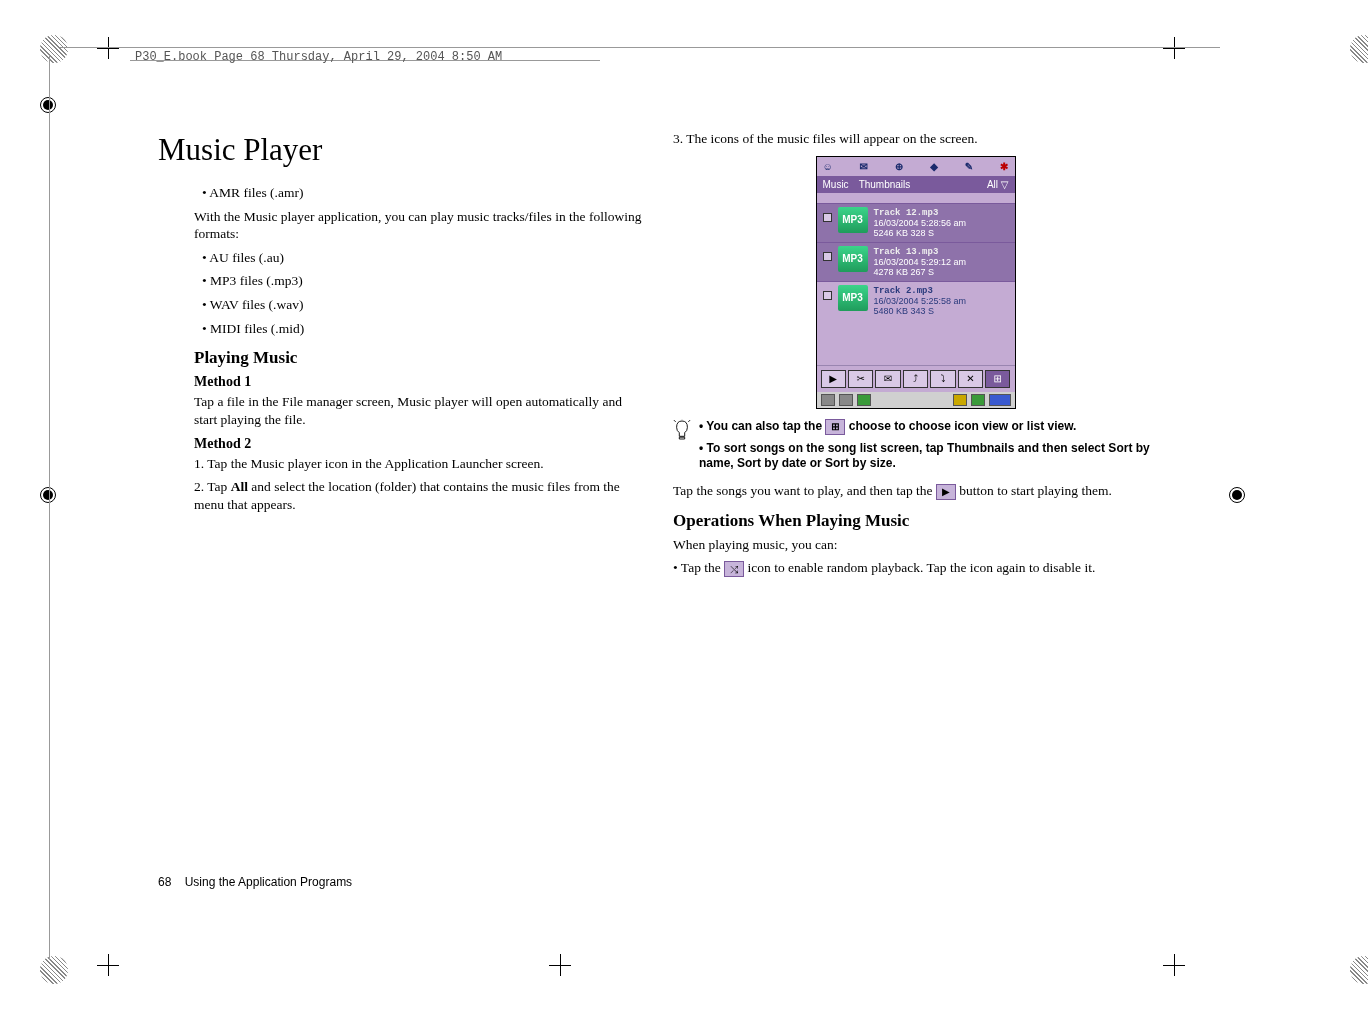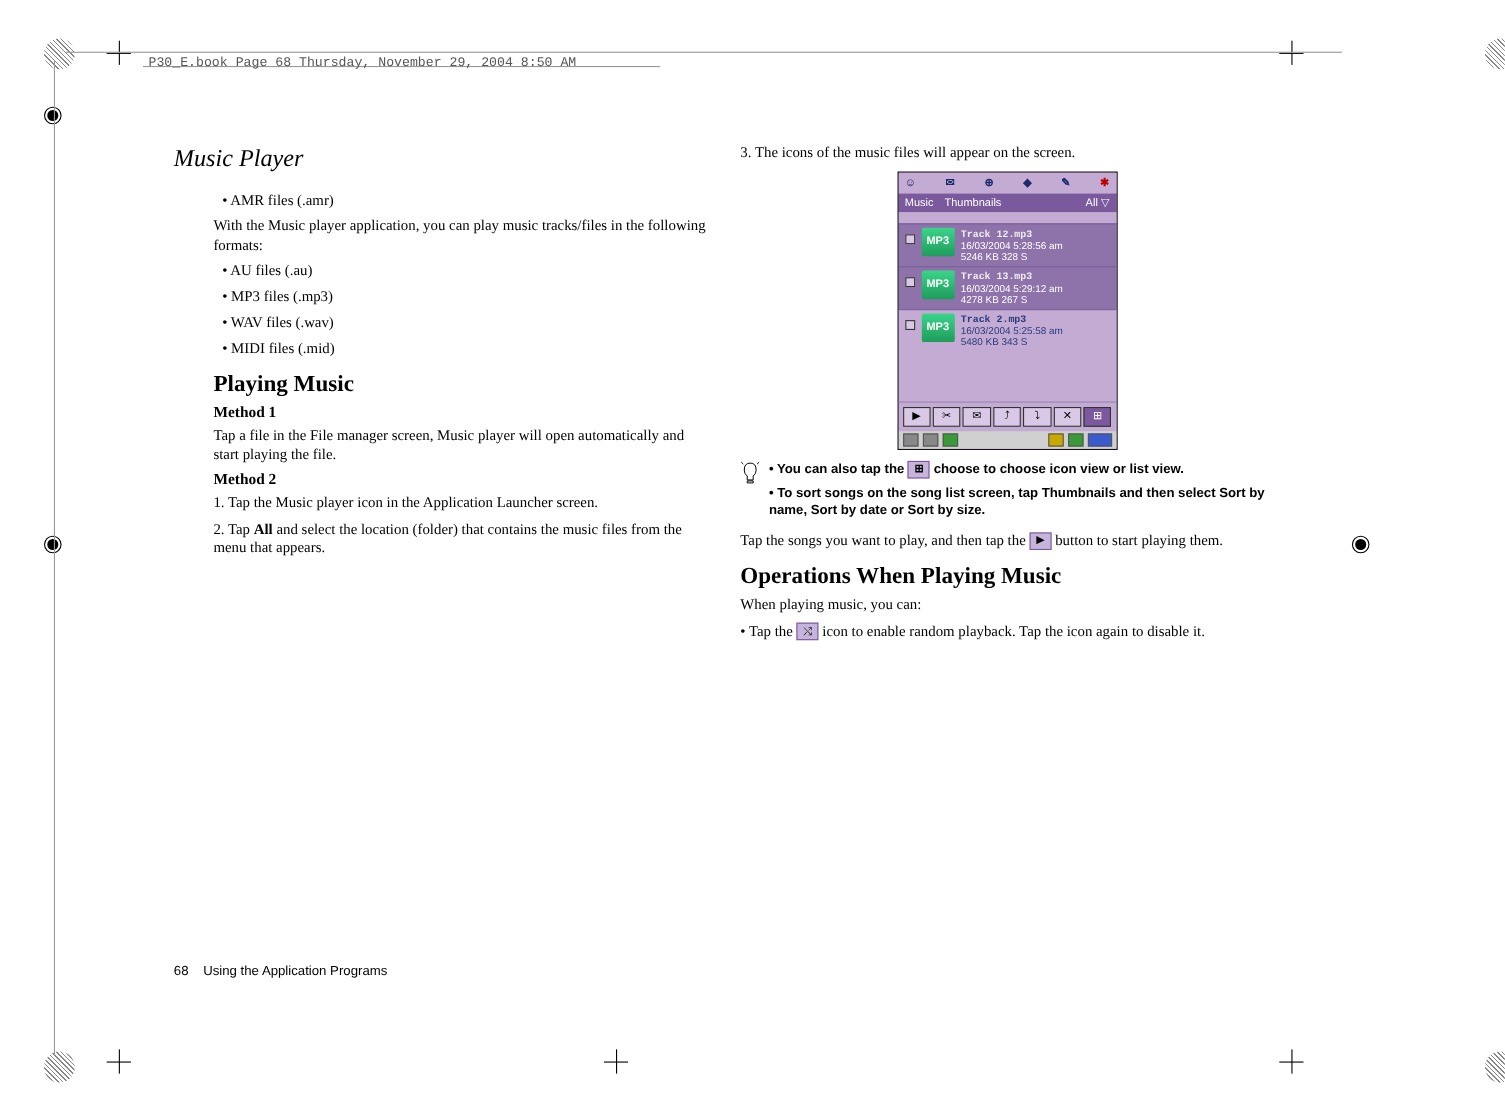--- a/index.html
+++ b/index.html
@@ -40,25 +40,25 @@
 
   .content {
     position: absolute;
     left: 158px;
     top: 130px;
     width: 1000px;
     display: flex;
     gap: 30px;
   }
   .col { flex: 1; font-size: 13.5px; line-height: 1.3; }
-  h1 { font-size: 22px; font-weight: normal; font-family: Georgia, serif; margin-bottom: 14px; font-style: italic; }
+  h1 { font-size: 31px; font-weight: normal; font-family: Georgia, serif; margin-bottom: 14px; }
   .indent { margin-left: 36px; }
   .body-p { margin-bottom: 6px; }
   .bullet { margin-left: 8px; }
-  h2 { font-size: 21px; font-weight: bold; margin-top: 10px; margin-bottom: 4px; }
+  h2 { font-size: 17px; font-weight: bold; margin-top: 10px; margin-bottom: 4px; }
   h3 { font-size: 14px; font-weight: bold; margin-top: 4px; margin-bottom: 2px; }
 
   .phone-shot {
     margin: 8px auto 10px;
     width: 200px;
     background: #c4abd3;
     border: 1px solid #000;
     font-family: Tahoma, Arial, sans-serif;
     font-size: 10px;
   }
@@ -113,21 +113,21 @@
 <div class="pm-circle-open" style="left:40px; top:97px;"></div>
 <div class="pm-dot" style="left:43px; top:490px;"></div>
 <div class="pm-circle-open" style="left:40px; top:487px;"></div>
 <div class="pm-dot" style="left:1232px; top:490px;"></div>
 <div class="pm-circle-open" style="left:1229px; top:487px;"></div>
 
 <div class="thin-line-h" style="left:60px; top:47px; width:1160px;"></div>
 <div class="thin-line-h" style="left:130px; top:60px; width:470px;"></div>
 <div class="thin-line-v" style="left:49px; top:55px; height:905px;"></div>
 
-<div class="header-text">P30_E.book  Page 68  Thursday, November 29, 2004  8:50 AM</div>
+<div class="header-text">P30_E.book  Page 68  Thursday, April 29, 2004  8:50 AM</div>
 
 <div class="content">
 
   <div class="col">
     <h1>Music Player</h1>
     <div class="indent">
       <p class="body-p bullet">• AMR files (.amr)</p>
       <p class="body-p">With the Music player application, you can play music tracks/files in the following formats:</p>
       <p class="body-p bullet">• AU files (.au)</p>
       <p class="body-p bullet">• MP3 files (.mp3)</p>

